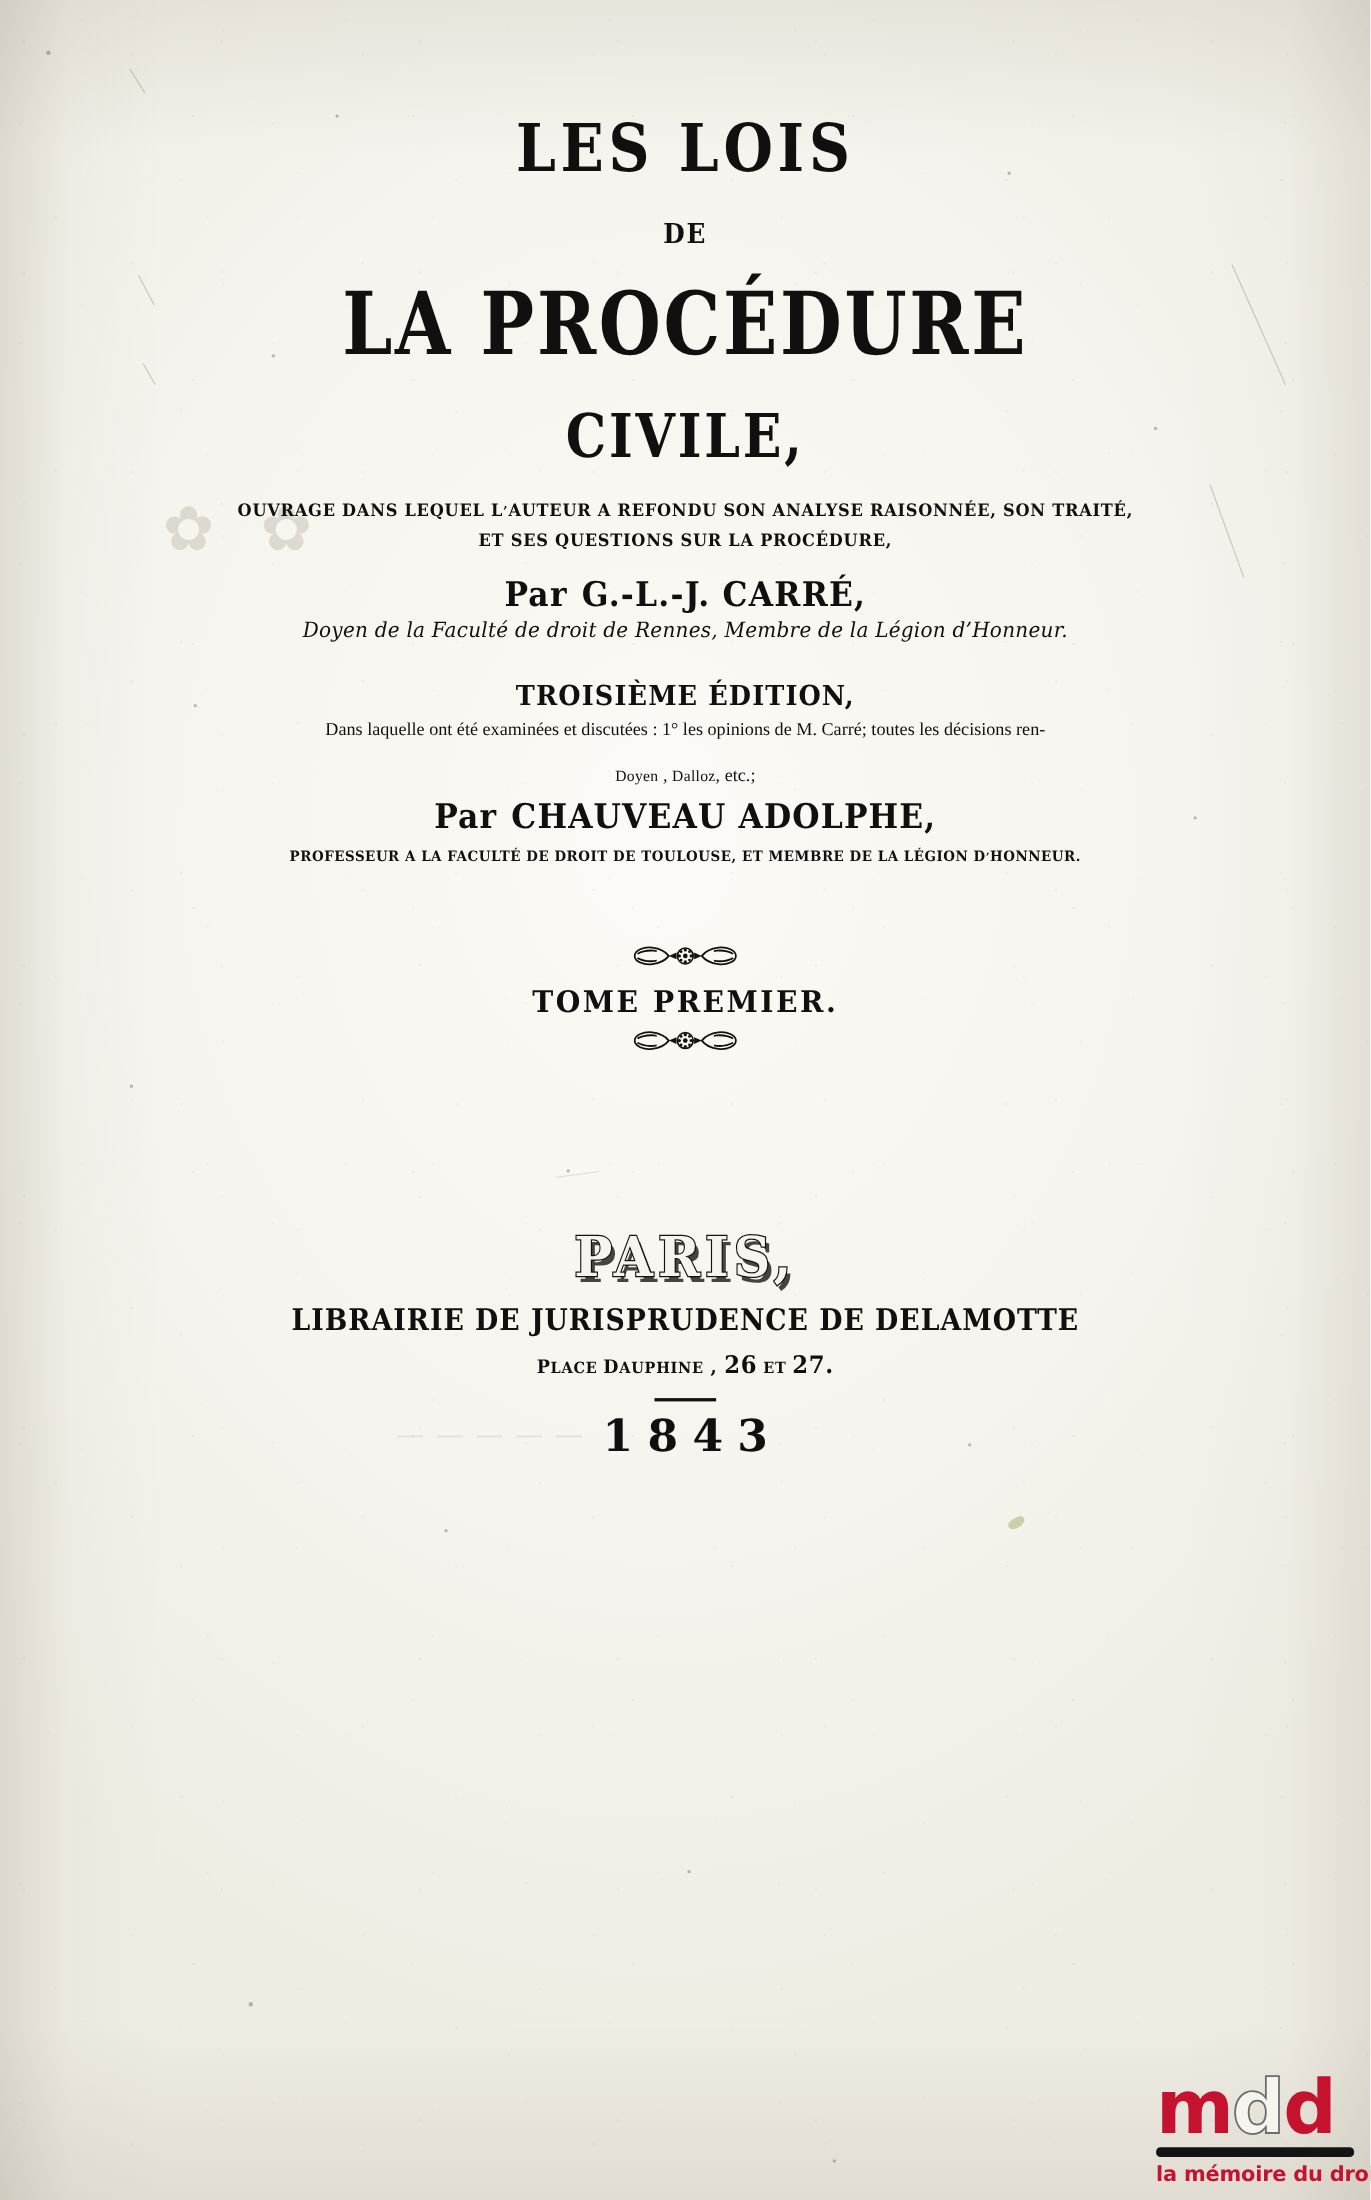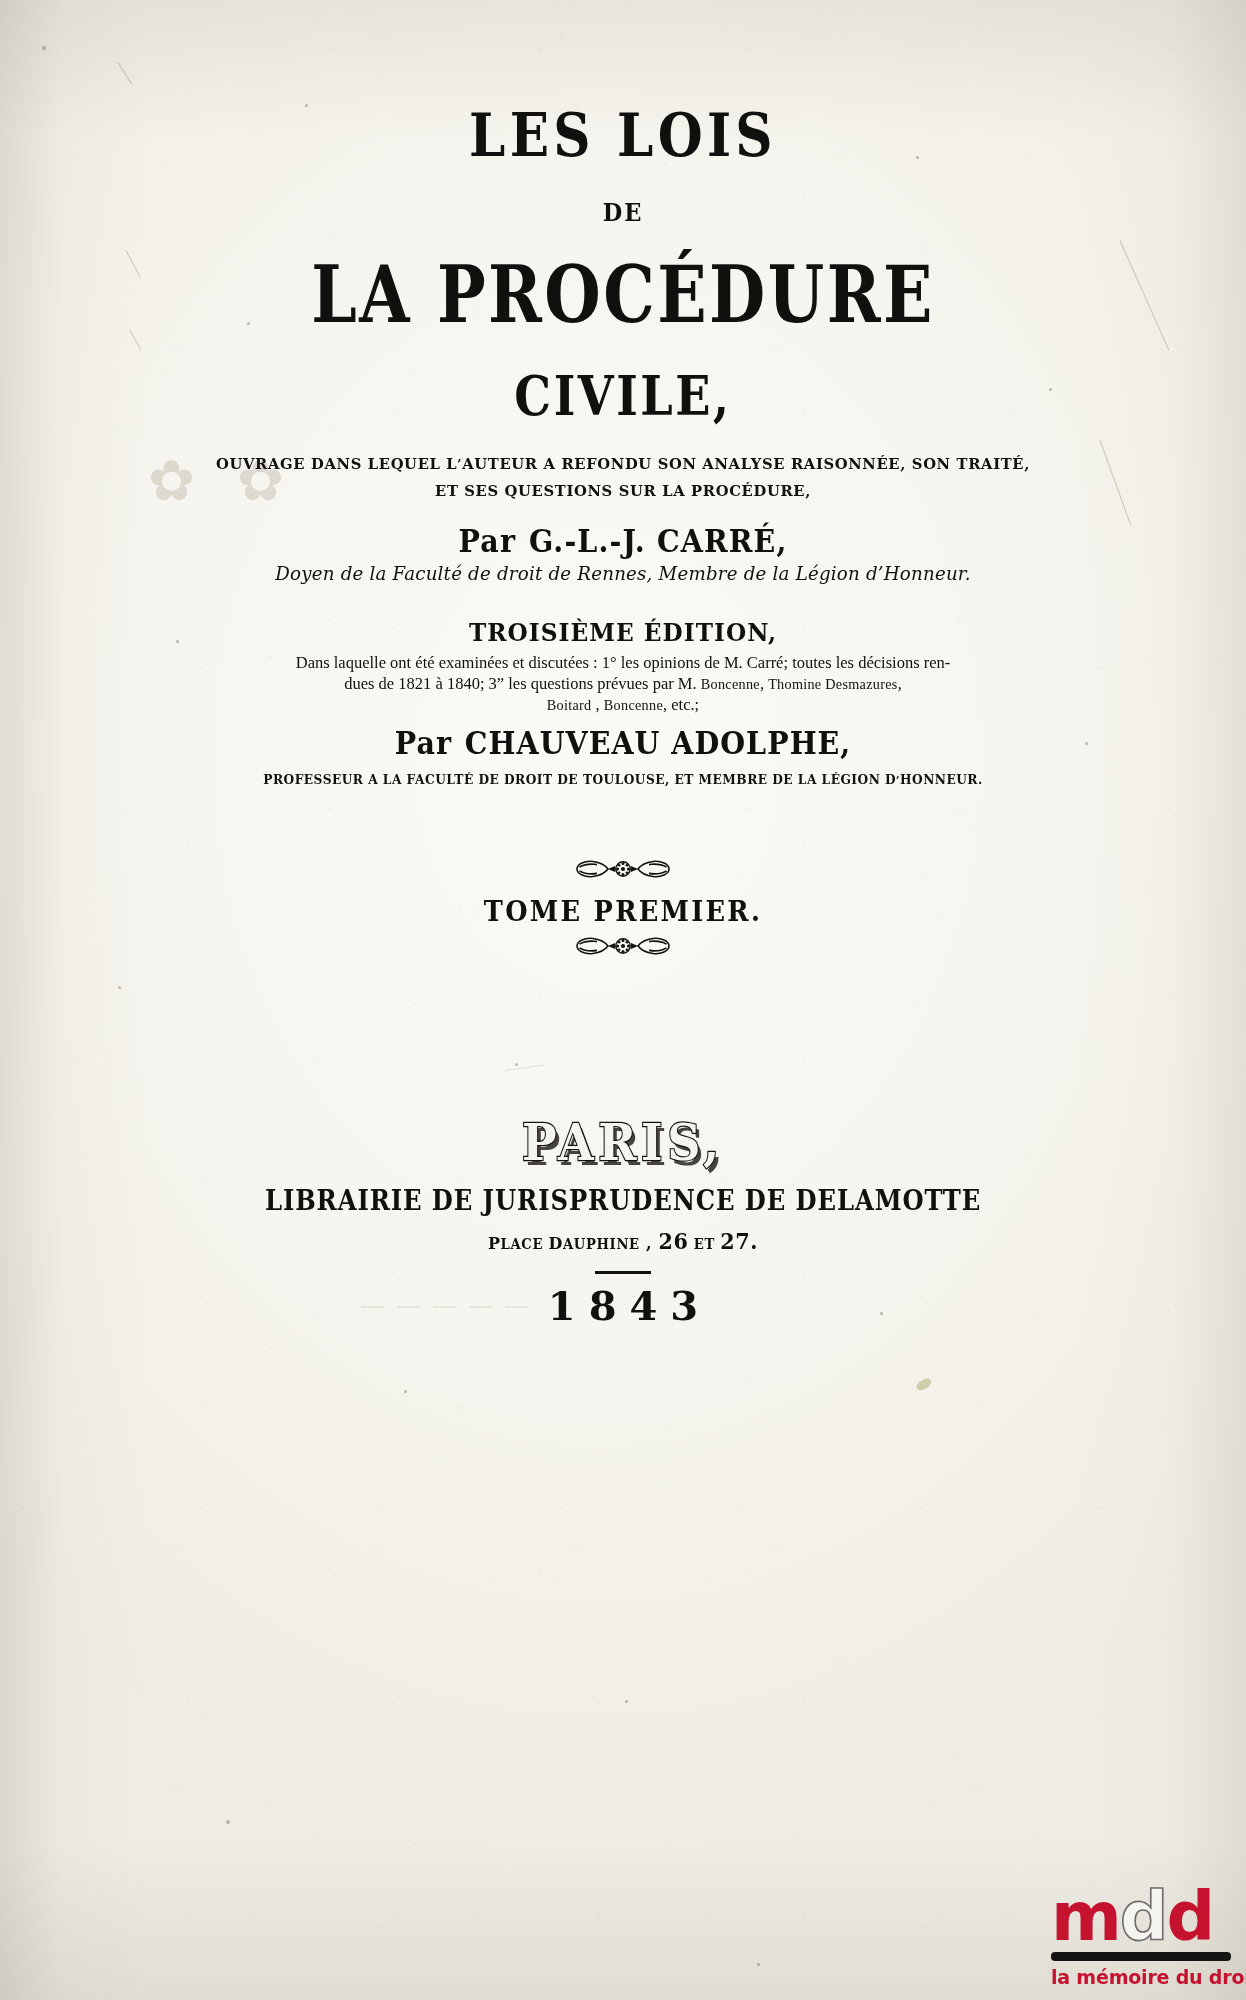--- a/index.html
+++ b/index.html
@@ -323,26 +323,23 @@
 
     <div class="line t-par-carre" style="top:523px;">
       <span style="font-size:31px;">Par</span><span style="display:inline-block;width:14px;"></span><span>G.-L.-J. CARRÉ,</span>
     </div>
     <div class="line t-fraktur" style="top:562px;">Doyen de la Faculté de droit de Rennes, Membre de la Légion d’Honneur.</div>
 
     <div class="line t-edition" style="top:618px;">TROISIÈME ÉDITION,</div>
 
     <div class="line t-body" style="top:650px;">Dans laquelle ont été  examinées et discutées : 1° les opinions de M. Carré; toutes les décisions ren-</div>
 
-    <div class="line t-body" style="top:671px;">
-      <span>dues de 1821 à 1840; 3” les questions prévues par M. </span><span class="sc">Boncenne</span><span>, </span><span class="sc">Thomine Desmazures</span><span>,</span>
-    </div>
 
     <div class="line t-body" style="top:692px;">
-      <span class="sc">Boitard</span><span> , </span><span class="sc">Boncenne</span><span>, etc.;</span>
+      <span class="sc">Doyen</span><span> , </span><span class="sc">Dalloz</span><span>, etc.;</span>
     </div>
 
     <div class="line t-par-chauveau" style="top:725px;">
       <span style="font-size:31px;">Par</span><span style="display:inline-block;width:14px;"></span><span>CHAUVEAU ADOLPHE,</span>
     </div>
 
     <div class="line t-prof" style="top:772px;">
       <span>P</span><span>ROFESSEUR A LA FACULTÉ DE DROIT DE TOULOUSE, ET MEMBRE DE LA LÉGION D</span><span class="lc">’</span><span>HONNEUR.</span>
     </div>
 

